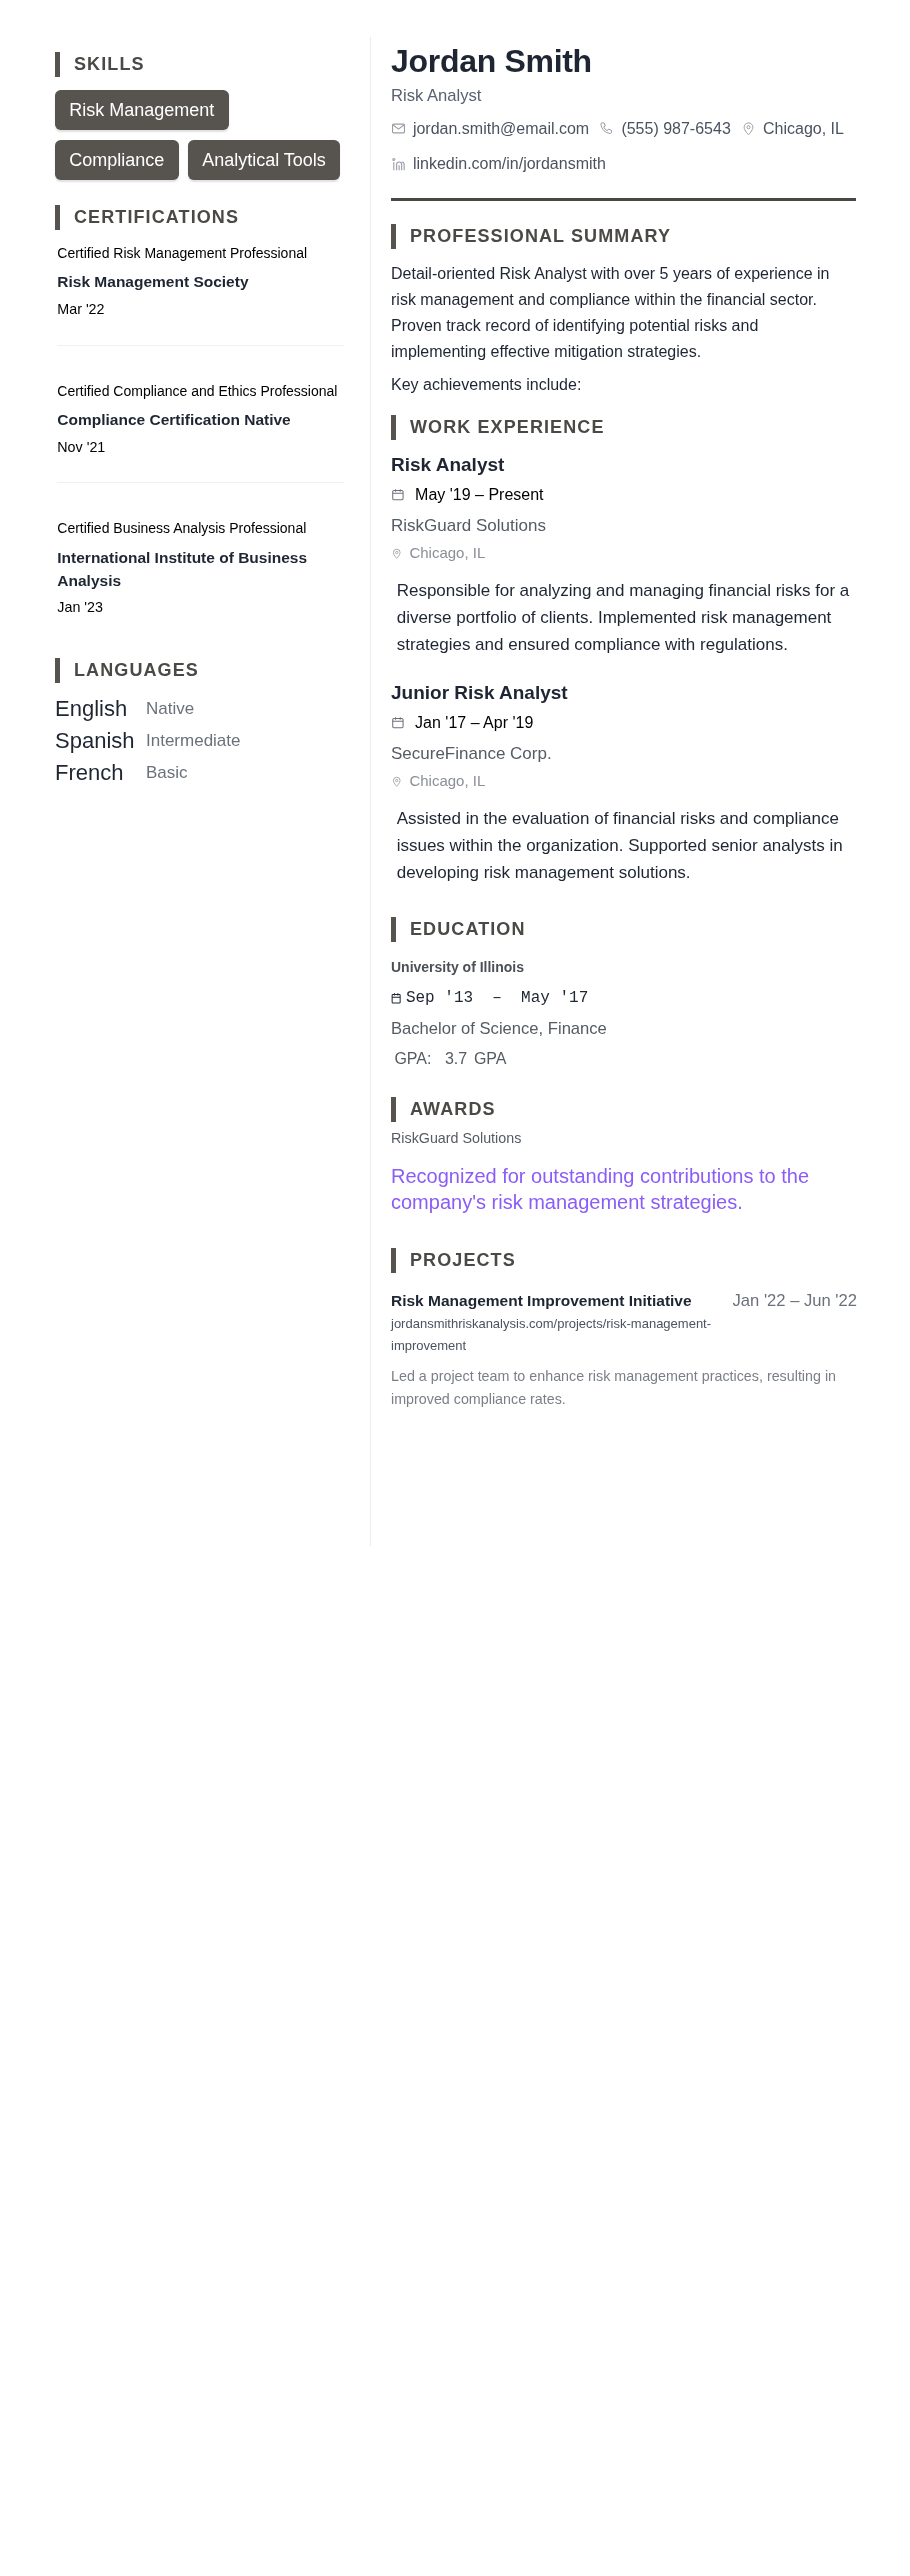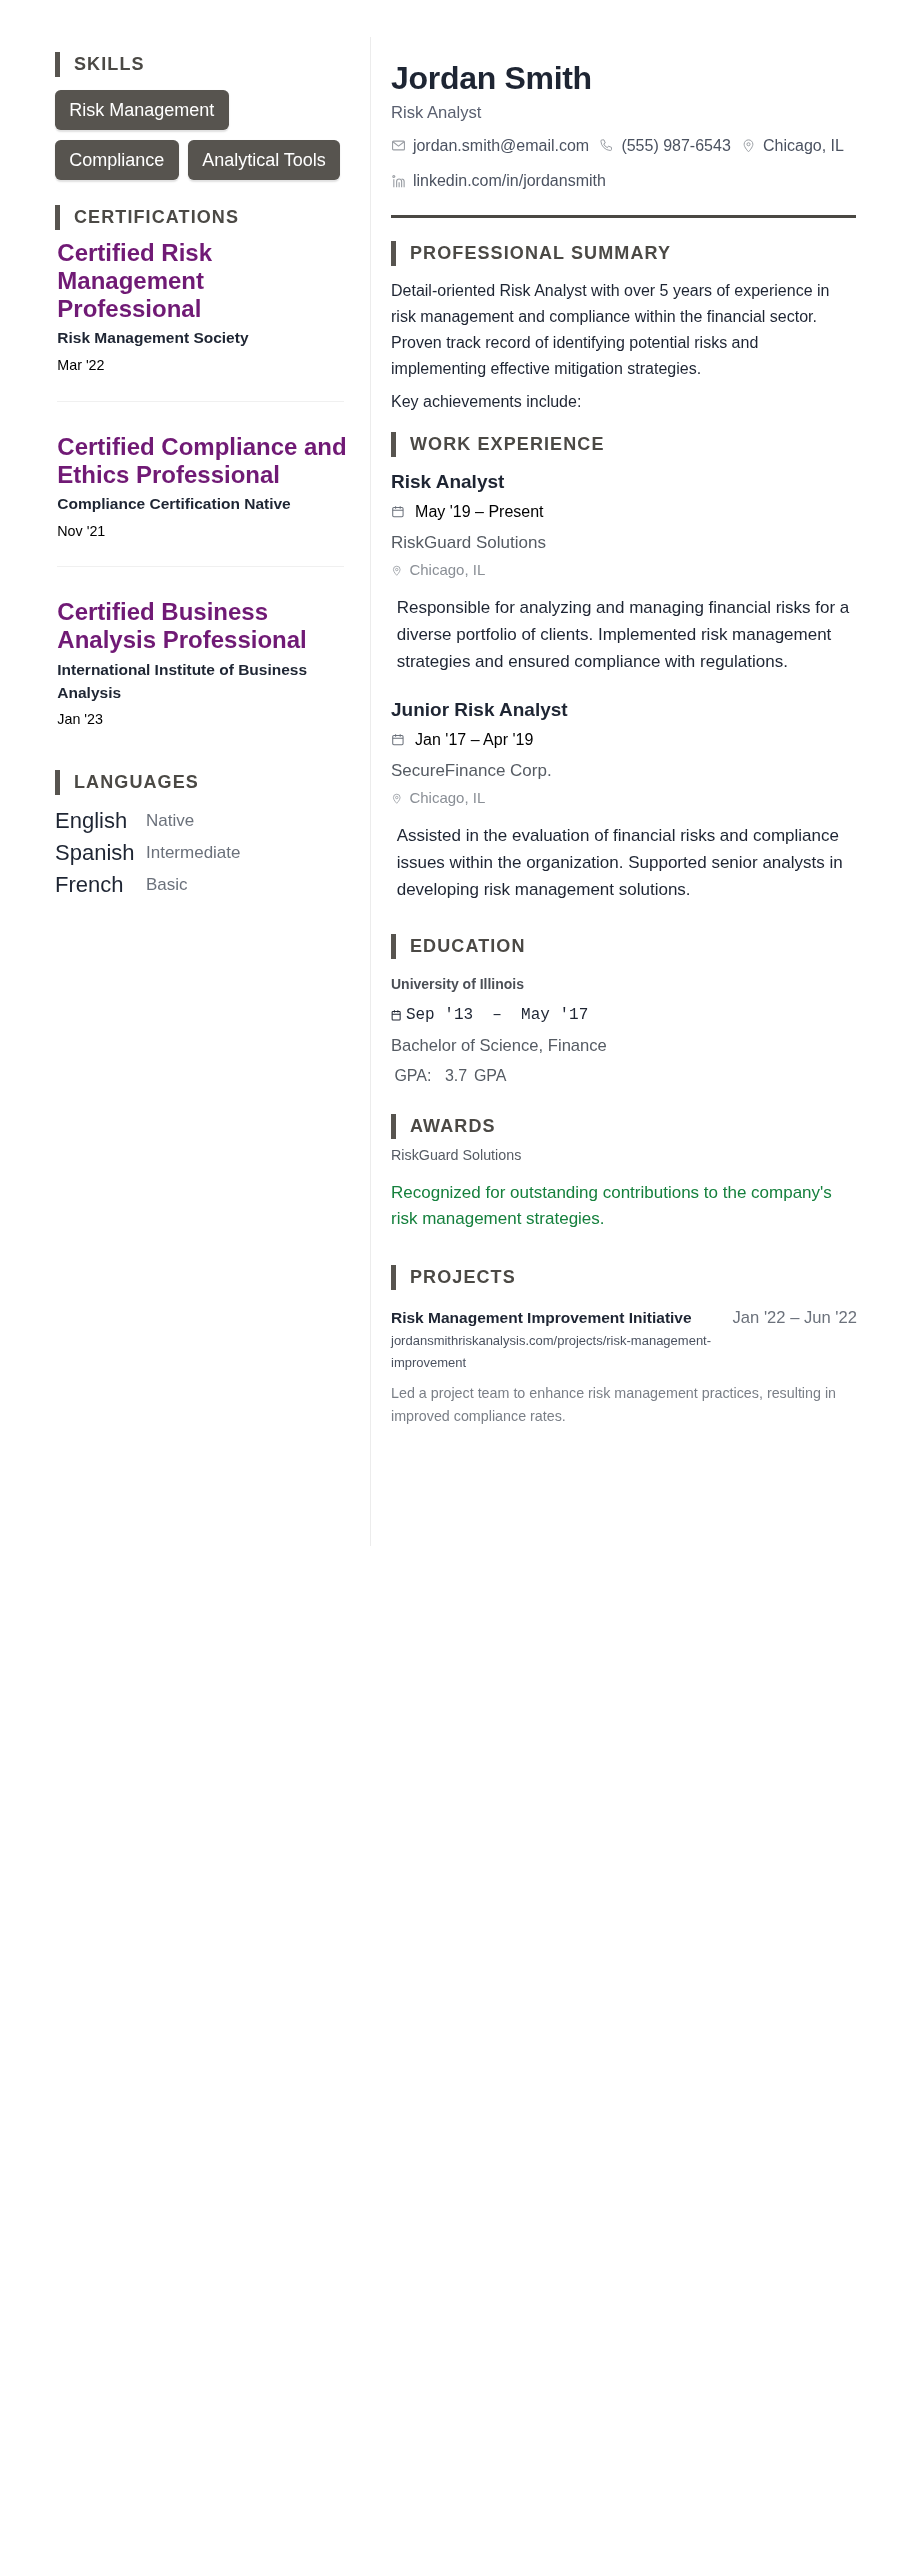--- a/index.html
+++ b/index.html
@@ -3,35 +3,35 @@
 <meta charset="utf-8">
 <style>
   * { box-sizing: border-box; margin: 0; padding: 0; }
   html, body { width: 911px; height: 2576px; background: #ffffff; }
   body { font-family: "Liberation Sans", "DejaVu Sans", sans-serif; color: #1f2937; position: relative; overflow: hidden; }
 
   .page { position: absolute; left: 0; top: 0; width: 911px; height: 2576px; }
 
   .left-col { position: absolute; left: 55px; top: 52px; width: 298px; }
   .col-sep { position: absolute; left: 370px; top: 37px; width: 1.1px; height: 1509px; background: #ececec; }
-  .right-col { position: absolute; left: 391px; top: 61px; width: 466px; }
+  .right-col { position: absolute; left: 391px; top: 44px; width: 466px; }
 
   
   .sec-head { position: relative; height: 25px; display: flex; align-items: center; }
   .sec-head .bar { position: absolute; left: 0; top: 0; width: 4.6px; height: 25px; background: #57544f; }
   .sec-head .label { margin-left: 19px; font-size: 18px; font-weight: 700; letter-spacing: 1.1px; color: #4b4945; line-height: 25px; text-transform: uppercase; }
 
   
   .chips { margin-top: 13px; display: flex; flex-wrap: wrap; gap: 9.7px 9.2px; width: 298px; }
   .chip { background: #57544f; color: #ffffff; border-radius: 5.7px; height: 40px; padding: 0 14.3px; font-size: 18px; line-height: 40px; box-shadow: 0 1.1px 1.7px rgba(0,0,0,0.12); white-space: nowrap; }
 
   
   .cert-head { margin-top: 25px; }
   .cert { padding-left: 2.3px; }
-  .cert-title { font-size: 24px; font-weight: 700; color: #701a75; line-height: 28px; }
+  .cert-title { font-size: 14px; font-weight: 400; color: #000000; line-height: 28px; }
   .cert-org { font-size: 15.5px; font-weight: 700; color: #1e2533; line-height: 23px; margin-top: 3.4px; }
   .cert-date { font-size: 14.3px; color: #000000; line-height: 20.6px; margin-top: 5.7px; }
   .cert-divider { height: 1.1px; background: #f0f0f0; margin: 25px 0 31px 2.3px; width: 287px; }
   .certs { margin-top: 9.2px; }
 
   
   .lang-head { margin-top: 40px; }
   .lang-table { margin-top: 10.3px; }
   .lang-row { display: flex; height: 32px; align-items: center; }
   .lang-name { width: 91px; font-size: 22px; color: #1e2533; }
@@ -66,21 +66,21 @@
   .edu-date { display: flex; align-items: center; font-size: 16px; color: #1e2533; line-height: 30px; margin-top: 2.3px; font-family: Liberation Mono, monospace; }
   .edu-date svg { width: 10.3px; height: 13.8px; margin-right: 4.6px; }
   .edu-degree { font-size: 16.6px; color: #555b63; line-height: 30px; margin-top: 1.1px; }
   .edu-gpa { font-size: 16px; color: #555b63; line-height: 30px; padding-left: 3.4px; word-spacing: 2.3px; }
 
   .awards-head { margin-top: 23px; }
   .award-top { margin-top: 16px; display: flex; justify-content: space-between; align-items: baseline; }
   .award-title { font-size: 15.5px; font-weight: 700; color: #1e2533; line-height: 24px; }
   .award-date { font-size: 15.5px; color: #6b717b; line-height: 24px; }
   .award-org { font-size: 14.3px; color: #555b63; line-height: 25px; margin-top: 4.6px; }
-  .award-desc { font-size: 17px; color: #15803d; line-height: 26px; margin-top: 11.5px; width: 459px; }
+  .award-desc { font-size: 20px; color: #8b5cf6; line-height: 26px; margin-top: 11.5px; width: 459px; }
 
   .projects-head { margin-top: 33px; }
   .proj-top { margin-top: 16px; display: flex; justify-content: space-between; align-items: baseline; }
   .proj-title { font-size: 15.5px; font-weight: 700; color: #1e2533; line-height: 23px; }
   .proj-date { font-size: 16.6px; color: #6b717b; line-height: 23px; }
   .proj-url { font-size: 13px; color: #4b5260; line-height: 22px; width: 344px; margin-top: 1.1px; }
   .proj-desc { font-size: 14.3px; color: #7a7f87; line-height: 23.5px; margin-top: 8px; width: 459px; }
 </style>
 </head>
 <body>

